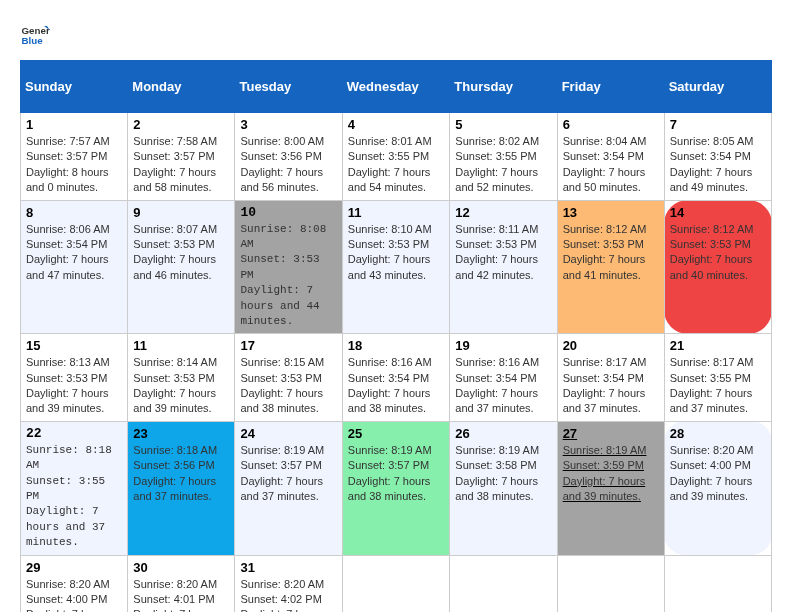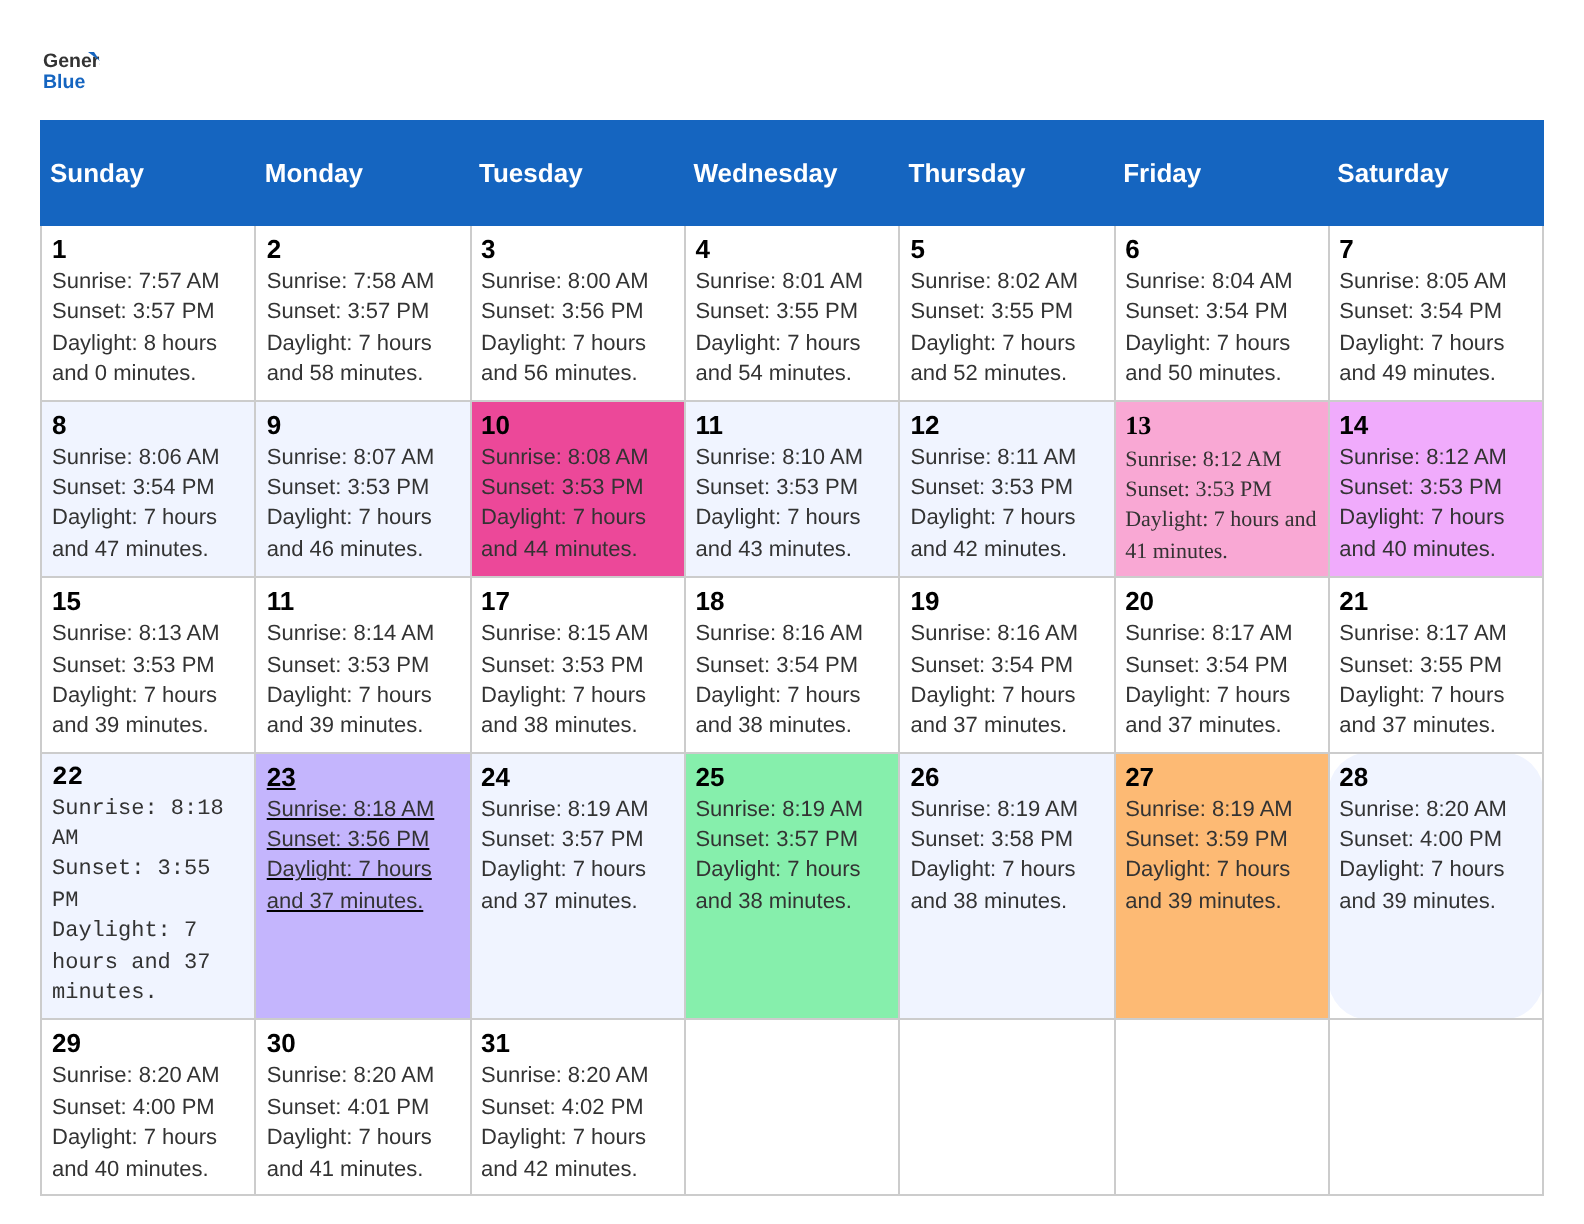--- a/index.html
+++ b/index.html
@@ -139,37 +139,37 @@
       </tr>
       <tr>
         <td style="background: rgb(240, 244, 255);">
           <span class="day-num">8</span>
           <div class="day-info">Sunrise: 8:06 AM<br>Sunset: 3:54 PM<br>Daylight: 7 hours and 47 minutes.</div>
         </td>
         <td style="background: rgb(240, 244, 255);">
           <span class="day-num">9</span>
           <div class="day-info">Sunrise: 8:07 AM<br>Sunset: 3:53 PM<br>Daylight: 7 hours and 46 minutes.</div>
         </td>
-        <td style="background: #ec4899;">
+        <td style="background: #a3a3a3; font-family: Liberation Mono, monospace;">
           <span class="day-num">10</span>
           <div class="day-info">Sunrise: 8:08 AM<br>Sunset: 3:53 PM<br>Daylight: 7 hours and 44 minutes.</div>
         </td>
         <td style="background: rgb(240, 244, 255); margin-left: 40px;">
           <span class="day-num">11</span>
           <div class="day-info">Sunrise: 8:10 AM<br>Sunset: 3:53 PM<br>Daylight: 7 hours and 43 minutes.</div>
         </td>
         <td style="background: rgb(240, 244, 255);">
           <span class="day-num">12</span>
           <div class="day-info">Sunrise: 8:11 AM<br>Sunset: 3:53 PM<br>Daylight: 7 hours and 42 minutes.</div>
         </td>
-        <td style="background: #f9a8d4; font-family: Liberation Serif, serif;">
+        <td style="background: #fdba74;">
           <span class="day-num">13</span>
           <div class="day-info">Sunrise: 8:12 AM<br>Sunset: 3:53 PM<br>Daylight: 7 hours and 41 minutes.</div>
         </td>
-        <td style="background: #f0abfc;">
+        <td style="background: #ef4444; border-radius: 24px;">
           <span class="day-num">14</span>
           <div class="day-info">Sunrise: 8:12 AM<br>Sunset: 3:53 PM<br>Daylight: 7 hours and 40 minutes.</div>
         </td>
       </tr>
       <tr>
         <td>
           <span class="day-num">15</span>
           <div class="day-info">Sunrise: 8:13 AM<br>Sunset: 3:53 PM<br>Daylight: 7 hours and 39 minutes.</div>
         </td>
         <td>
@@ -195,37 +195,37 @@
         <td>
           <span class="day-num">21</span>
           <div class="day-info">Sunrise: 8:17 AM<br>Sunset: 3:55 PM<br>Daylight: 7 hours and 37 minutes.</div>
         </td>
       </tr>
       <tr>
         <td style="background: rgb(240, 244, 255); font-family: Liberation Mono, monospace;">
           <span class="day-num">22</span>
           <div class="day-info">Sunrise: 8:18 AM<br>Sunset: 3:55 PM<br>Daylight: 7 hours and 37 minutes.</div>
         </td>
-        <td style="background: #c4b5fd; text-decoration: underline;">
+        <td style="background: #0ea5e9;">
           <span class="day-num">23</span>
           <div class="day-info">Sunrise: 8:18 AM<br>Sunset: 3:56 PM<br>Daylight: 7 hours and 37 minutes.</div>
         </td>
         <td style="background: rgb(240, 244, 255);">
           <span class="day-num">24</span>
           <div class="day-info">Sunrise: 8:19 AM<br>Sunset: 3:57 PM<br>Daylight: 7 hours and 37 minutes.</div>
         </td>
         <td style="background: #86efac;">
           <span class="day-num">25</span>
           <div class="day-info">Sunrise: 8:19 AM<br>Sunset: 3:57 PM<br>Daylight: 7 hours and 38 minutes.</div>
         </td>
         <td style="background: rgb(240, 244, 255);">
           <span class="day-num">26</span>
           <div class="day-info">Sunrise: 8:19 AM<br>Sunset: 3:58 PM<br>Daylight: 7 hours and 38 minutes.</div>
         </td>
-        <td style="background: #fdba74;">
+        <td style="background: #a3a3a3; text-decoration: underline;">
           <span class="day-num">27</span>
           <div class="day-info">Sunrise: 8:19 AM<br>Sunset: 3:59 PM<br>Daylight: 7 hours and 39 minutes.</div>
         </td>
         <td style="background: rgb(240, 244, 255); border-radius: 21px;">
           <span class="day-num">28</span>
           <div class="day-info">Sunrise: 8:20 AM<br>Sunset: 4:00 PM<br>Daylight: 7 hours and 39 minutes.</div>
         </td>
       </tr>
       <tr>
         <td>

